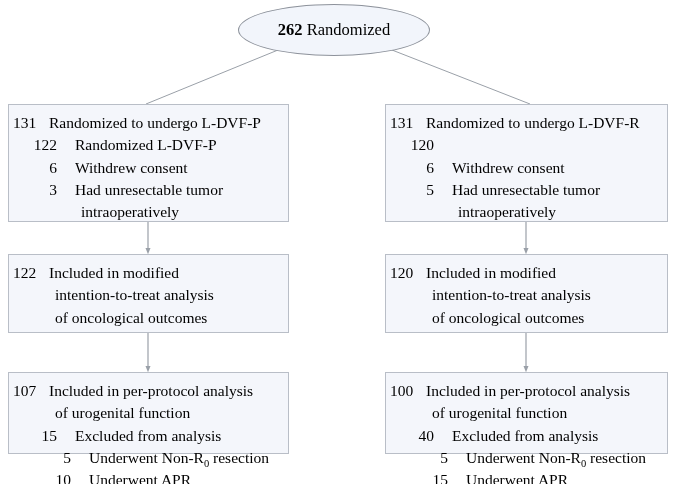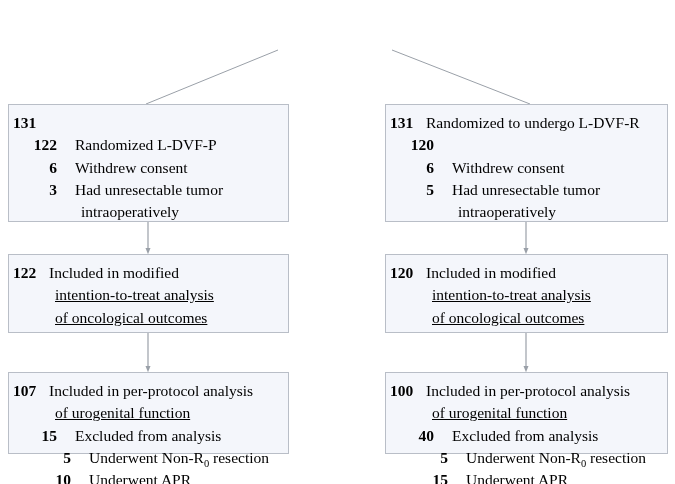--- a/index.html
+++ b/index.html
@@ -71,36 +71,36 @@
 
   
   .line {
     display: flex;
     align-items: baseline;
     font-size: 15.5px;
     line-height: 1.44;
     white-space: nowrap;
   }
   .line .num {
-    font-weight: bold;
+    font-weight: normal;
     text-align: right;
     flex: 0 0 auto;
     padding-right: 18px;
     box-sizing: border-box;
   }
   .line .txt {
     flex: 1 1 auto;
   }
   
   .lvl0 .num { width: 36px; }
   .lvl1 .num { width: 62px; }
   .lvl2 .num { width: 76px; }
 
   
-  .cont0 { padding-left: 42px; text-decoration: underline; }
+  .cont0 { padding-left: 42px; }
   .cont1 { padding-left: 68px; }
 
   sub {
     font-size: 0.68em;
     vertical-align: sub;
     line-height: 0;
   }
 </style>
 </head>
 <body>
@@ -117,24 +117,31 @@
     <line x1="278" y1="50" x2="146" y2="104" stroke="#9aa0a8" stroke-width="1"></line>
     <line x1="392" y1="50" x2="530" y2="104" stroke="#9aa0a8" stroke-width="1"></line>
 
     <line x1="148" y1="222" x2="148" y2="251" stroke="#9aa0a8" stroke-width="1.2" marker-end="url(#arrowhead)"></line>
     <line x1="148" y1="333" x2="148" y2="369" stroke="#9aa0a8" stroke-width="1.2" marker-end="url(#arrowhead)"></line>
 
     <line x1="526" y1="222" x2="526" y2="251" stroke="#9aa0a8" stroke-width="1.2" marker-end="url(#arrowhead)"></line>
     <line x1="526" y1="333" x2="526" y2="369" stroke="#9aa0a8" stroke-width="1.2" marker-end="url(#arrowhead)"></line>
   </svg>
 
+  <div class="ellipse-node">
+    <div class="ellipse-label">
+      <span class="num">262</span>
+      <span>Randomized</span>
+    </div>
+  </div>
 
   <div class="box left row-r1">
       <div class="line lvl0">
         <span class="num">131</span>
+        <span class="txt">Randomized to undergo L-DVF-P</span>
       </div>
       <div class="line lvl1">
         <span class="num">122</span>
         <span class="txt">Randomized L-DVF-P</span>
       </div>
       <div class="line lvl1">
         <span class="num">6</span>
         <span class="txt">Withdrew consent</span>
       </div>
       <div class="line lvl1">

